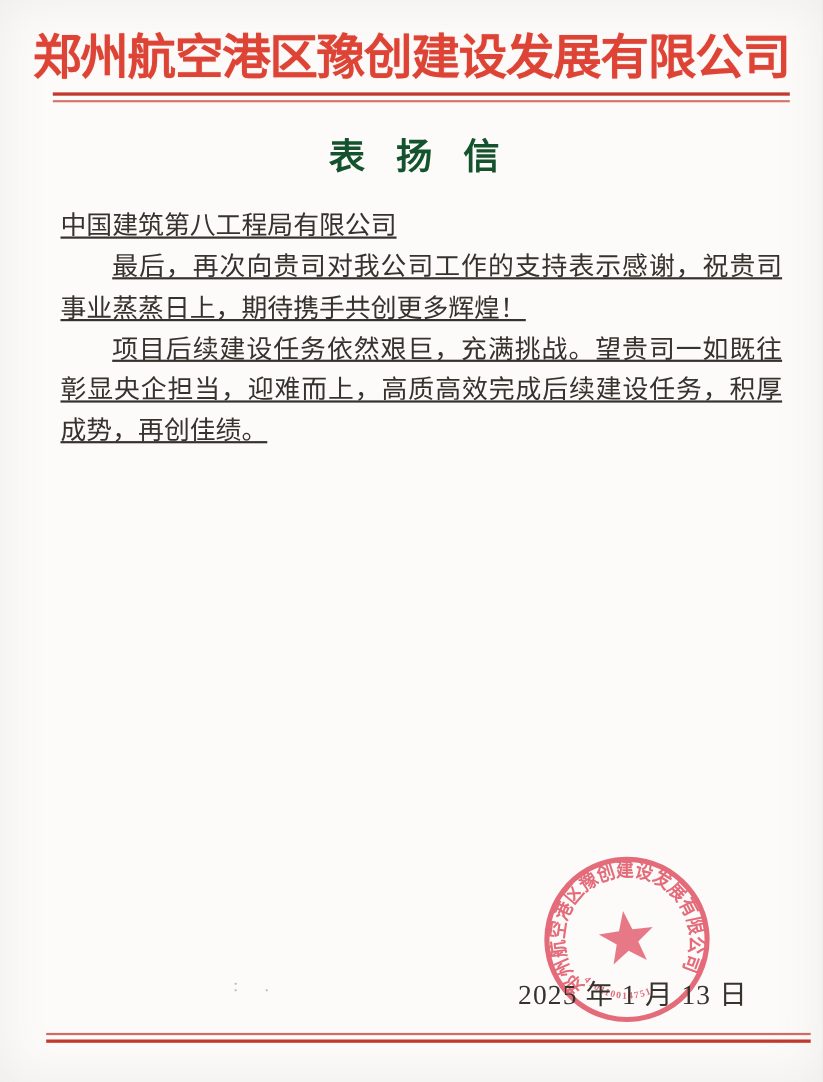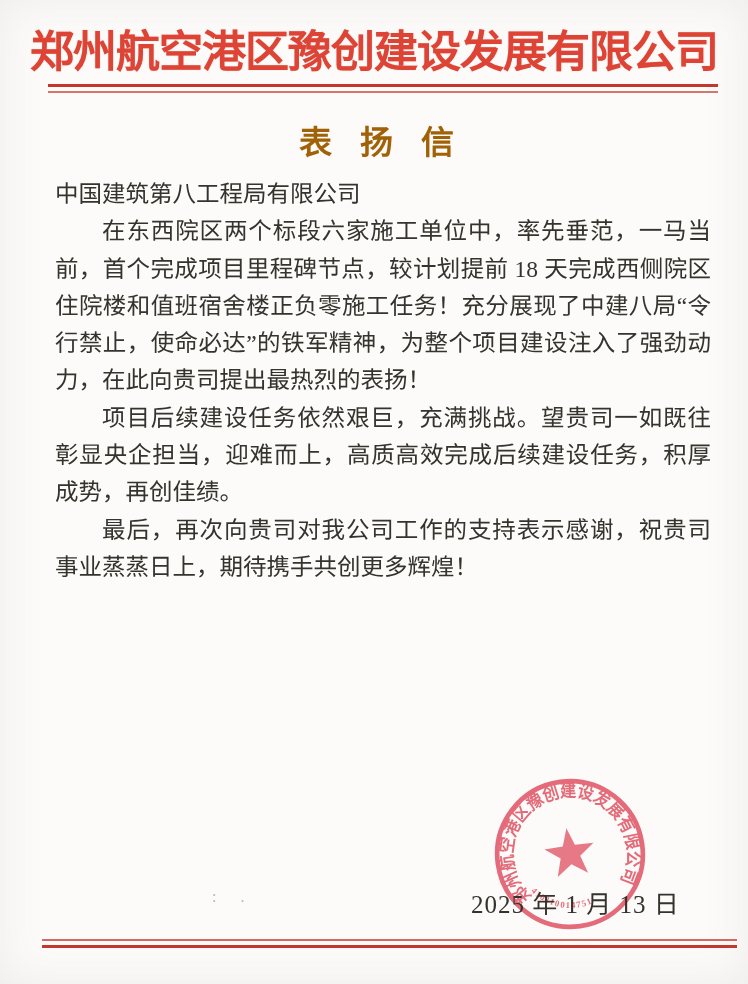--- a/index.html
+++ b/index.html
@@ -44,31 +44,32 @@
     position: absolute;
     top: 116px;
     left: 5px;
     right: 0;
     margin: 0;
     text-align: center;
     text-indent: 0.3em;
     font-size: 33px;
     font-weight: 700;
     letter-spacing: 0.30em;
-    color: #a16207;
+    color: #14532d;
   }
   .content {
     position: absolute;
-    top: 176px;
+    top: 188px;
     left: 55px;
     width: 656px;
     font-size: 23.5px;
     line-height: 37.3px;
     color: var(--ink, #36322d);
     text-align: justify;
+    text-decoration: underline;
   }
   .content p { margin: 0; }
   .content p.para { text-indent: 2em; }
   .date {
     position: absolute;
     top: 884px;
     left: 471px;
     font-size: 25px;
     letter-spacing: 1px;
     color: var(--ink, #36322d);
@@ -115,23 +116,22 @@
 <div class="page">
 
   <div class="letterhead">郑州航空港区豫创建设发展有限公司</div>
 
   <div class="head-rule"></div>
 
   <h1 class="title">表 扬 信</h1>
 
   <div class="content">
     <p class="recipient">中国建筑第八工程局有限公司</p>
-    <p class="para">在东西院区两个标段六家施工单位中，率先垂范，一马当前，首个完成项目里程碑节点，较计划提前 18 天完成西侧院区住院楼和值班宿舍楼正负零施工任务！充分展现了中建八局“令行禁止，使命必达”的铁军精神，为整个项目建设注入了强劲动力，在此向贵司提出最热烈的表扬！</p>
+    <p class="para">最后，再次向贵司对我公司工作的支持表示感谢，祝贵司事业蒸蒸日上，期待携手共创更多辉煌！</p>
     <p class="para">项目后续建设任务依然艰巨，充满挑战。望贵司一如既往彰显央企担当，迎难而上，高质高效完成后续建设任务，积厚成势，再创佳绩。</p>
-    <p class="para">最后，再次向贵司对我公司工作的支持表示感谢，祝贵司事业蒸蒸日上，期待携手共创更多辉煌！</p>
   </div>
 
   <div class="date">2025 年 1 月 13 日</div>
 
   <svg class="seal" viewBox="0 0 150 150" xmlns="http://www.w3.org/2000/svg">
     <circle cx="75" cy="75" r="70" fill="none" stroke="var(--seal-red, #e4596a)" stroke-width="4.5"></circle>
     <polygon fill="var(--seal-red, #e4596a)" fill-opacity="0.9" points="75,50 80.9,66.9 98.8,67.3 84.5,78.1 89.7,95.2 75,85 60.3,95.2 65.5,78.1 51.2,67.3 69.1,66.9"></polygon>
     <path id="sealTextArc" d="M 32.9 110.4 A 55 55 0 1 1 117.1 110.4" fill="none"></path>
     <text font-size="17.5">
       <textPath href="#sealTextArc" startOffset="0" textLength="246" lengthAdjust="spacingAndGlyphs">郑州航空港区豫创建设发展有限公司</textPath>

